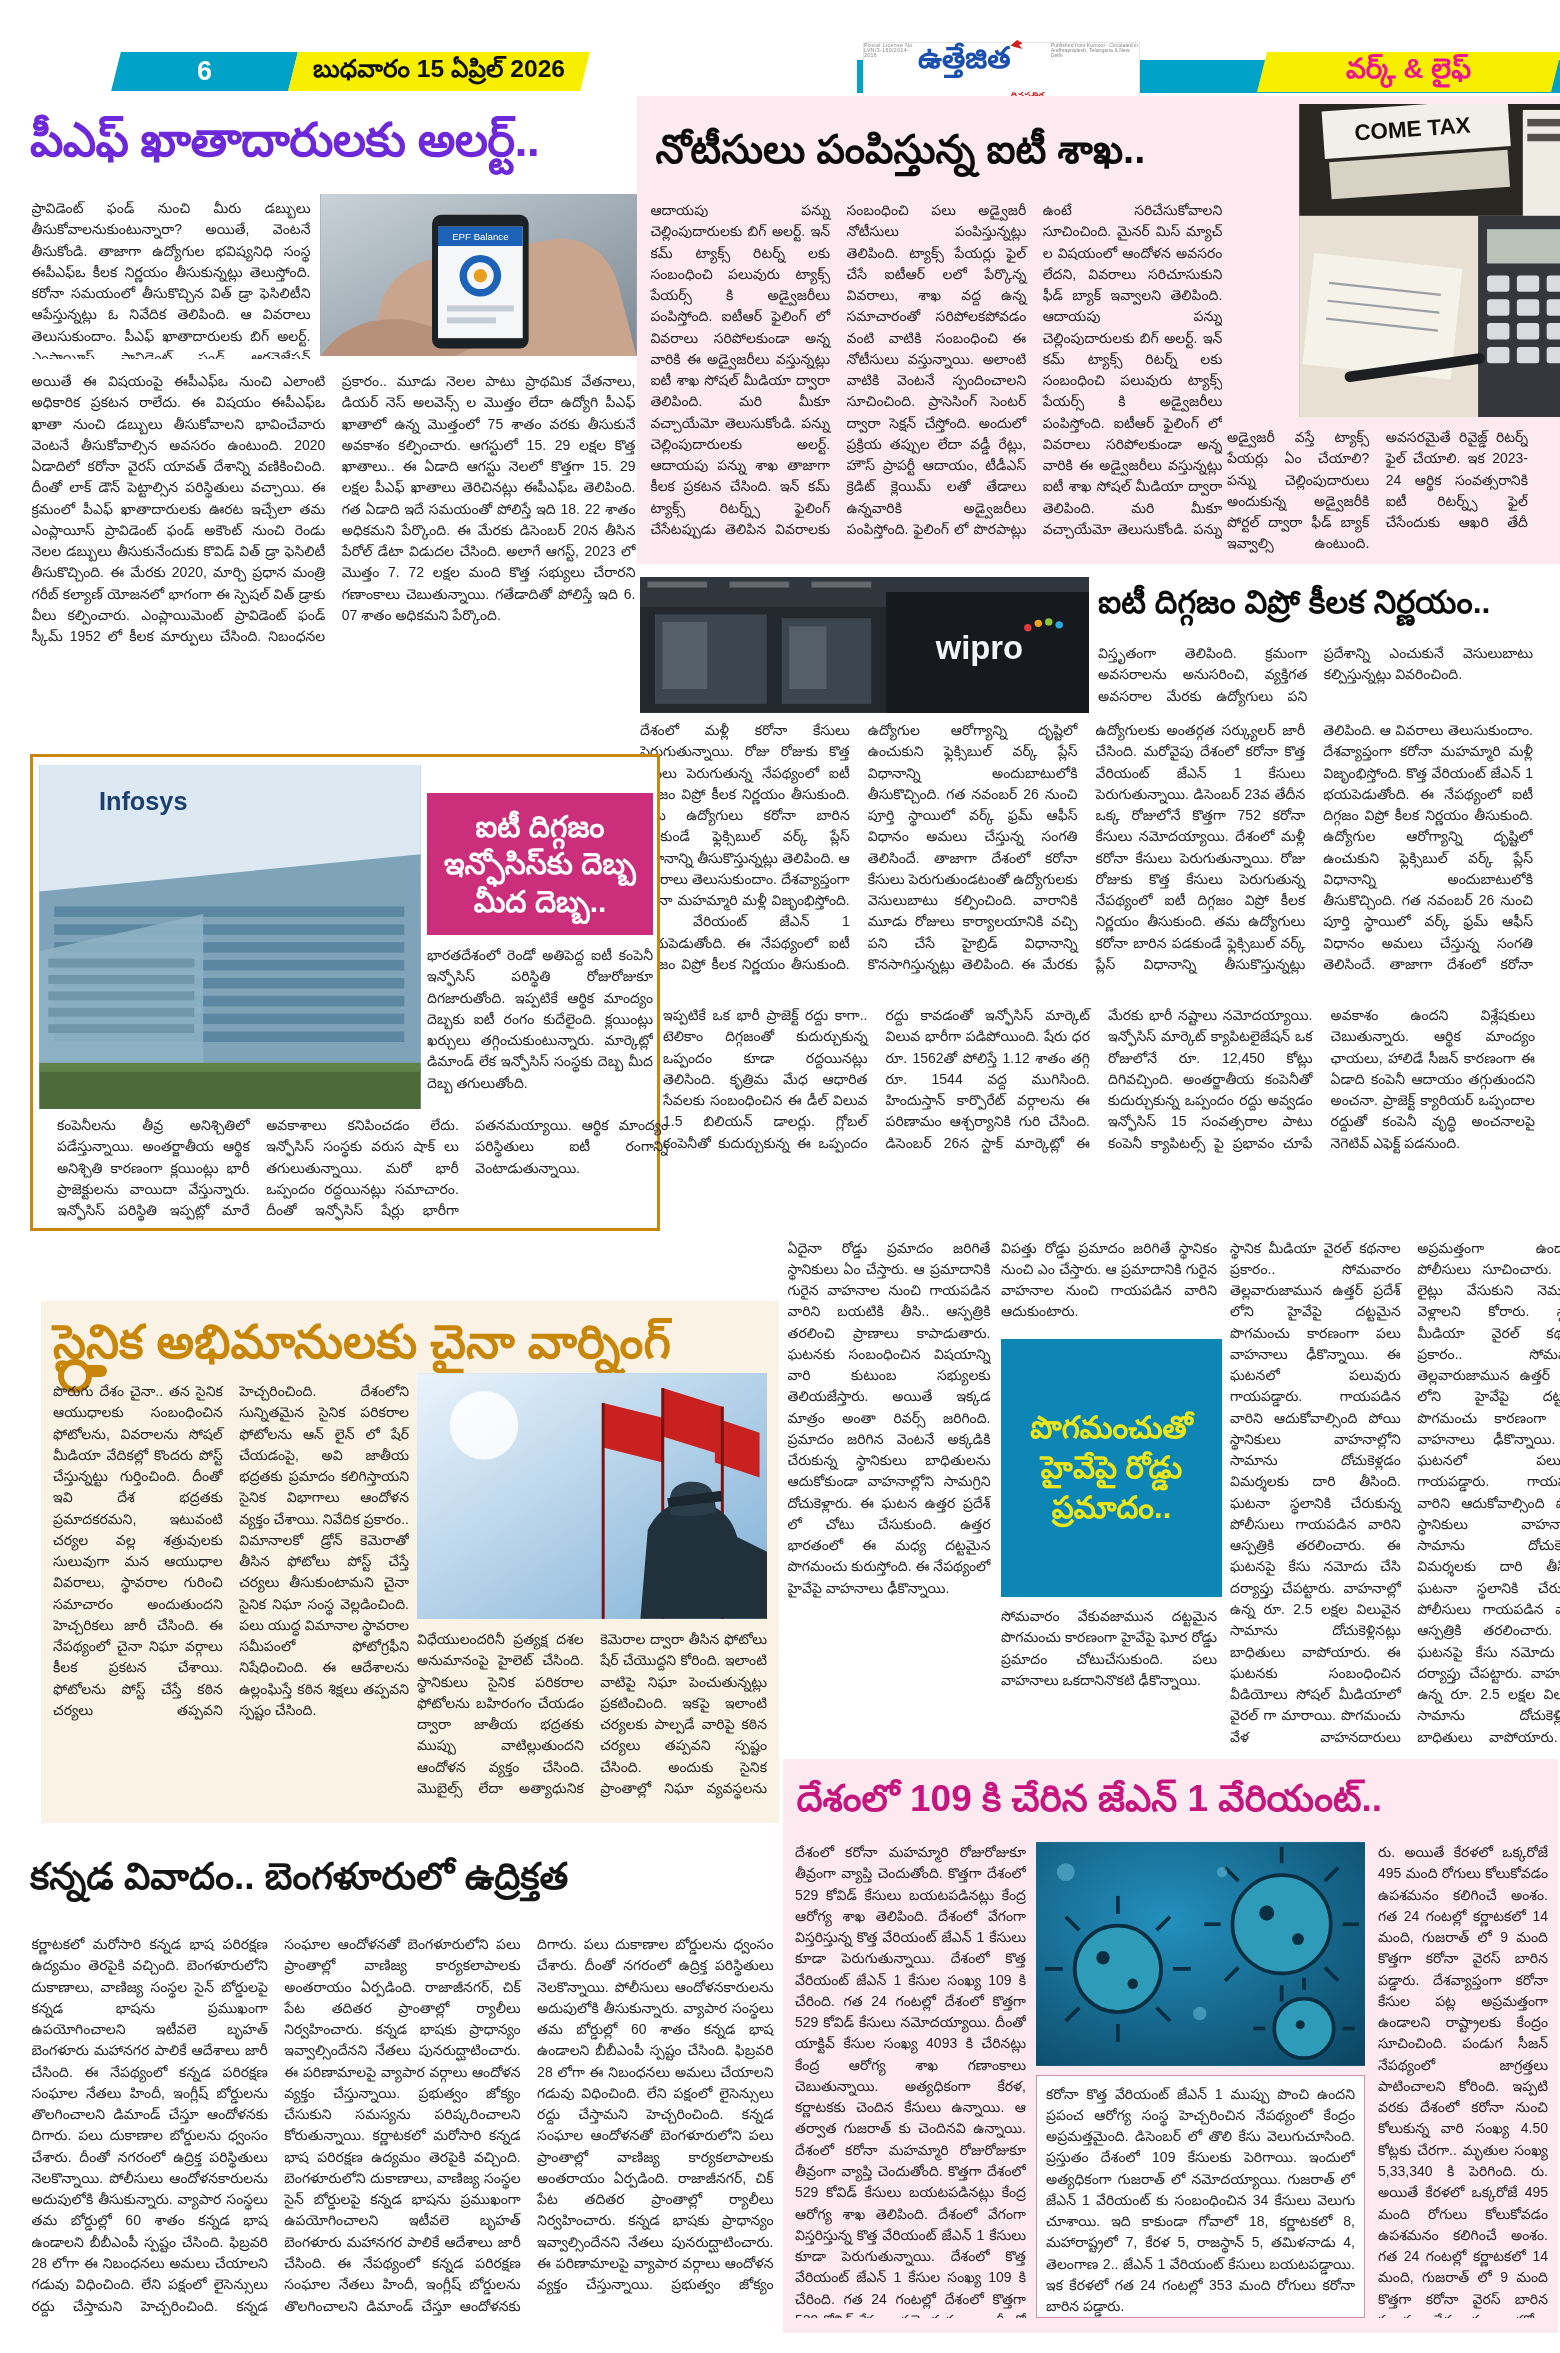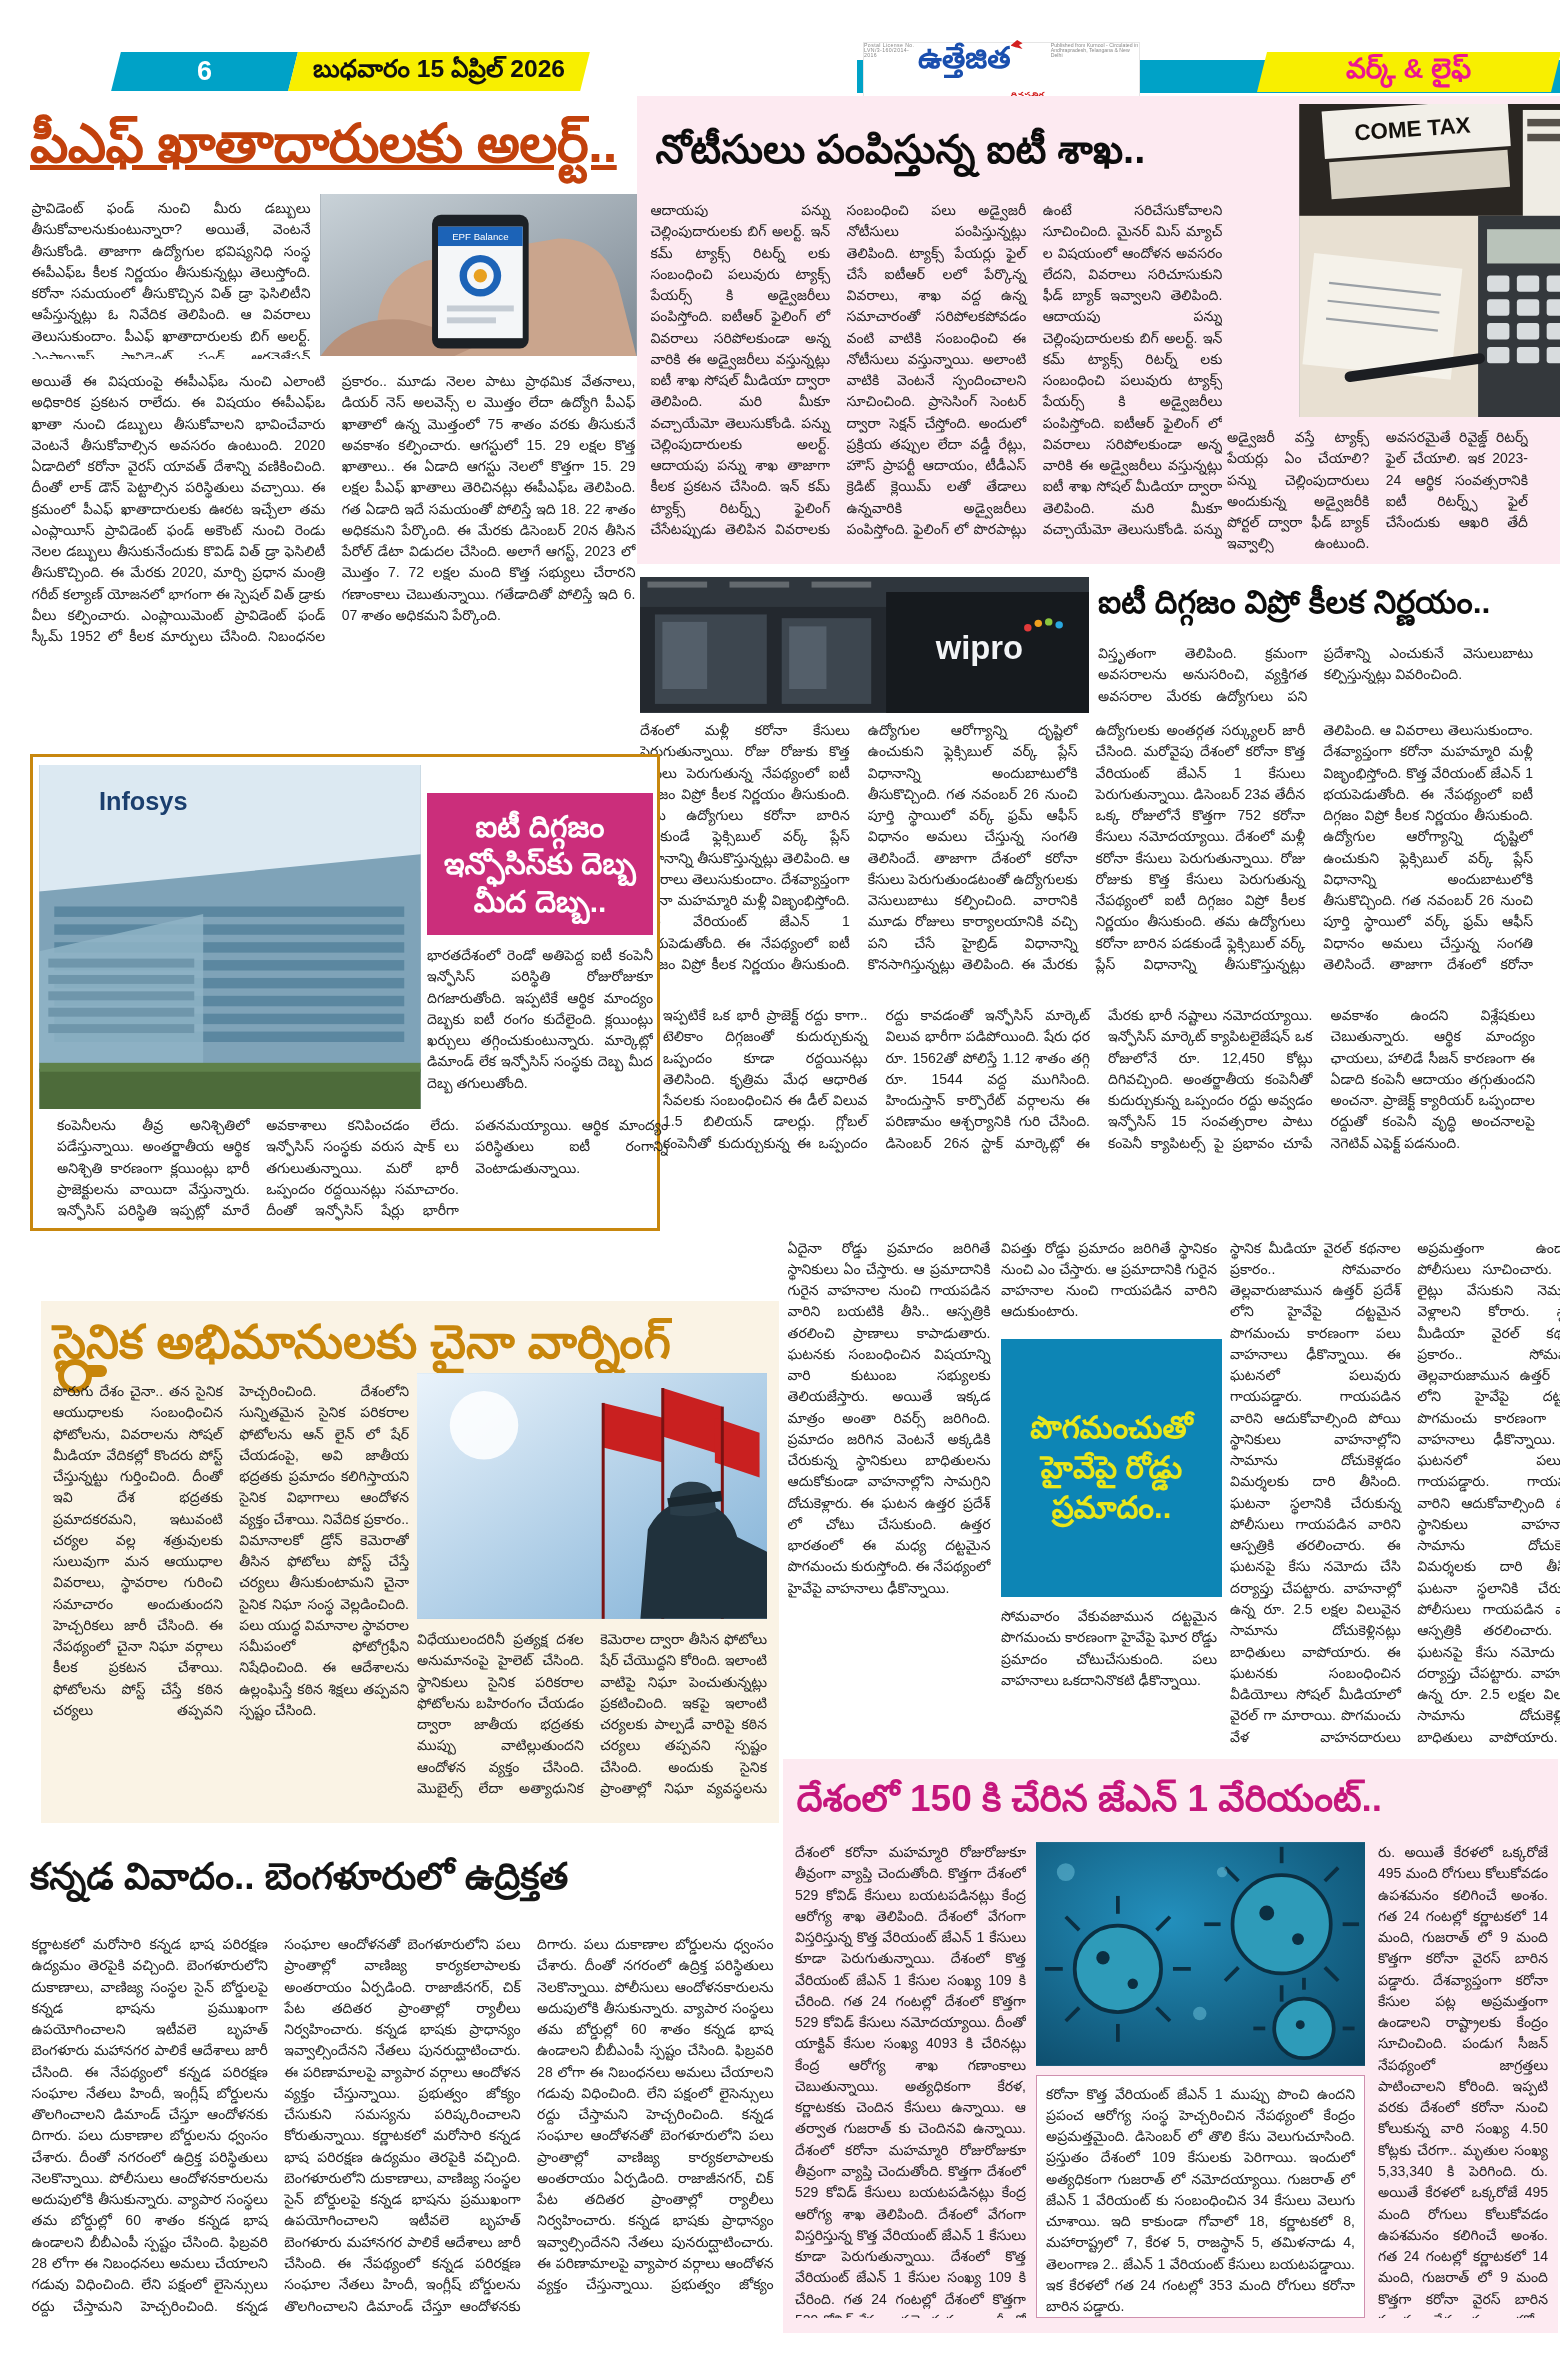--- a/index.html
+++ b/index.html
@@ -30,21 +30,21 @@
 
   
   .bt { font-size:14px; line-height:1.52; color:#222; text-align:justify; overflow:hidden; }
   .cols2 { column-count:2; column-gap:16.4px; }
   .cols3 { column-count:3; column-gap:16.4px; }
   .cols4 { column-count:4; column-gap:18px; }
   h2 { font-weight:bold; }
 
   
   .pf { left:30px; top:112px; width:607px; height:641px; }
-  .pf h2 { font-size:54px; color:#c2410c; letter-spacing:-0.7px;text-decoration:underline; }
+  .pf h2 { font-size:47px; color:#6d28d9; letter-spacing:-0.7px; }
   .pf .photo { right:0; top:82px; width:317px; height:162px; }
   .pf .lead { left:1.5px; top:86px; width:279px; height:161px; }
   .pf .rest { left:1.5px; top:259px; width:604px; height:376px; }
 
   .photo-frame { overflow:hidden; background:#9aa4ad; }
 
   
   .itx { left:637px; top:96px; width:980px; height:468px; background:#fdeaf1; }
   .itx h2 { position:absolute; left:18.6px; top:31px; width:574px; font-size:40px; color:#0d0d0d; }
   .itx .photo { right:6px; top:7.5px; width:312px; height:313px; }
@@ -310,21 +310,21 @@
     <div class="abs c1 bt">ఏదైనా రోడ్డు ప్రమాదం జరిగితే స్థానికులు ఏం చేస్తారు. ఆ ప్రమాదానికి గురైన వాహనాల నుంచి గాయపడిన వారిని బయటికి తీసి.. ఆస్పత్రికి తరలించి ప్రాణాలు కాపాడుతారు. ఘటనకు సంబంధించిన విషయాన్ని వారి కుటుంబ సభ్యులకు తెలియజేస్తారు. అయితే ఇక్కడ మాత్రం అంతా రివర్స్ జరిగింది. ప్రమాదం జరిగిన వెంటనే అక్కడికి చేరుకున్న స్థానికులు బాధితులను ఆదుకోకుండా వాహనాల్లోని సామగ్రిని దోచుకెళ్లారు. ఈ ఘటన ఉత్తర ప్రదేశ్ లో చోటు చేసుకుంది. ఉత్తర భారతంలో ఈ మధ్య దట్టమైన పొగమంచు కురుస్తోంది. ఈ నేపథ్యంలో హైవేపై వాహనాలు ఢీకొన్నాయి.</div>
     <div class="abs cyanbox">
       <span>పొగమంచుతో హైవేపై రోడ్డు ప్రమాదం..</span>
     </div>
     <div class="abs c2t bt">విపత్తు రోడ్డు ప్రమాదం జరిగితే స్థానికం నుంచి ఎం చేస్తారు. ఆ ప్రమాదానికి గురైన వాహనాల నుంచి గాయపడిన వారిని ఆదుకుంటారు.</div>
     <div class="abs c2b bt">సోమవారం వేకువజామున దట్టమైన పొగమంచు కారణంగా హైవేపై ఘోర రోడ్డు ప్రమాదం చోటుచేసుకుంది. పలు వాహనాలు ఒకదానినొకటి ఢీకొన్నాయి.</div>
     <div class="abs c3 bt cols2">స్థానిక మీడియా వైరల్ కథనాల ప్రకారం.. సోమవారం తెల్లవారుజామున ఉత్తర్ ప్రదేశ్ లోని హైవేపై దట్టమైన పొగమంచు కారణంగా పలు వాహనాలు ఢీకొన్నాయి. ఈ ఘటనలో పలువురు గాయపడ్డారు. గాయపడిన వారిని ఆదుకోవాల్సింది పోయి స్థానికులు వాహనాల్లోని సామాను దోచుకెళ్లడం విమర్శలకు దారి తీసింది. ఘటనా స్థలానికి చేరుకున్న పోలీసులు గాయపడిన వారిని ఆస్పత్రికి తరలించారు. ఈ ఘటనపై కేసు నమోదు చేసి దర్యాప్తు చేపట్టారు. వాహనాల్లో ఉన్న రూ. 2.5 లక్షల విలువైన సామాను దోచుకెళ్లినట్లు బాధితులు వాపోయారు. ఈ ఘటనకు సంబంధించిన వీడియోలు సోషల్ మీడియాలో వైరల్ గా మారాయి. పొగమంచు వేళ వాహనదారులు అప్రమత్తంగా ఉండాలని పోలీసులు సూచించారు. హెడ్ లైట్లు వేసుకుని నెమ్మదిగా వెళ్లాలని కోరారు. స్థానిక మీడియా వైరల్ కథనాల ప్రకారం.. సోమవారం తెల్లవారుజామున ఉత్తర్ ప్రదేశ్ లోని హైవేపై దట్టమైన పొగమంచు కారణంగా పలు వాహనాలు ఢీకొన్నాయి. ఈ ఘటనలో పలువురు గాయపడ్డారు. గాయపడిన వారిని ఆదుకోవాల్సింది పోయి స్థానికులు వాహనాల్లోని సామాను దోచుకెళ్లడం విమర్శలకు దారి తీసింది. ఘటనా స్థలానికి చేరుకున్న పోలీసులు గాయపడిన వారిని ఆస్పత్రికి తరలించారు. ఈ ఘటనపై కేసు నమోదు చేసి దర్యాప్తు చేపట్టారు. వాహనాల్లో ఉన్న రూ. 2.5 లక్షల విలువైన సామాను దోచుకెళ్లినట్లు బాధితులు వాపోయారు. ఈ ఘటనకు సంబంధించిన వీడియోలు సోషల్ మీడియాలో వైరల్ గా మారాయి. పొగమంచు వేళ వాహనదారులు అప్రమత్తంగా ఉండాలని పోలీసులు సూచించారు. హెడ్ లైట్లు వేసుకుని నెమ్మదిగా వెళ్లాలని కోరారు.</div>
   </div>
 
   <div class="abs jn">
-    <h2>దేశంలో 150 కి చేరిన జేఎన్ 1 వేరియంట్..</h2>
+    <h2>దేశంలో 109 కి చేరిన జేఎన్ 1 వేరియంట్..</h2>
     <div class="abs c1 bt">దేశంలో కరోనా మహమ్మారి రోజురోజుకూ తీవ్రంగా వ్యాప్తి చెందుతోంది. కొత్తగా దేశంలో 529 కోవిడ్ కేసులు బయటపడినట్లు కేంద్ర ఆరోగ్య శాఖ తెలిపింది. దేశంలో వేగంగా విస్తరిస్తున్న కొత్త వేరియంట్ జేఎన్ 1 కేసులు కూడా పెరుగుతున్నాయి. దేశంలో కొత్త వేరియంట్ జేఎన్ 1 కేసుల సంఖ్య 109 కి చేరింది. గత 24 గంటల్లో దేశంలో కొత్తగా 529 కోవిడ్ కేసులు నమోదయ్యాయి. దీంతో యాక్టివ్ కేసుల సంఖ్య 4093 కి చేరినట్లు కేంద్ర ఆరోగ్య శాఖ గణాంకాలు చెబుతున్నాయి. అత్యధికంగా కేరళ, కర్ణాటకకు చెందిన కేసులు ఉన్నాయి. ఆ తర్వాత గుజరాత్ కు చెందినవి ఉన్నాయి. దేశంలో కరోనా మహమ్మారి రోజురోజుకూ తీవ్రంగా వ్యాప్తి చెందుతోంది. కొత్తగా దేశంలో 529 కోవిడ్ కేసులు బయటపడినట్లు కేంద్ర ఆరోగ్య శాఖ తెలిపింది. దేశంలో వేగంగా విస్తరిస్తున్న కొత్త వేరియంట్ జేఎన్ 1 కేసులు కూడా పెరుగుతున్నాయి. దేశంలో కొత్త వేరియంట్ జేఎన్ 1 కేసుల సంఖ్య 109 కి చేరింది. గత 24 గంటల్లో దేశంలో కొత్తగా 529 కోవిడ్ కేసులు నమోదయ్యాయి. దీంతో యాక్టివ్ కేసుల సంఖ్య 4093 కి చేరినట్లు కేంద్ర ఆరోగ్య శాఖ గణాంకాలు చెబుతున్నాయి. అత్యధికంగా కేరళ, కర్ణాటకకు చెందిన కేసులు ఉన్నాయి. ఆ తర్వాత గుజరాత్ కు చెందినవి ఉన్నాయి.</div>
     <div class="abs photo photo-frame">
       <svg width="329" height="224" viewBox="0 0 442 300">
         <rect width="442" height="300" fill="#0d5f86"></rect>
         <rect width="442" height="300" fill="url(#vg)"></rect>
         <defs>
             <radialGradient id="vg" cx=".4" cy=".35" r="1">
           <stop offset="0" stop-color="#2390bd"></stop>
               <stop offset="1" stop-color="#083a55"></stop>
             </radialGradient>

